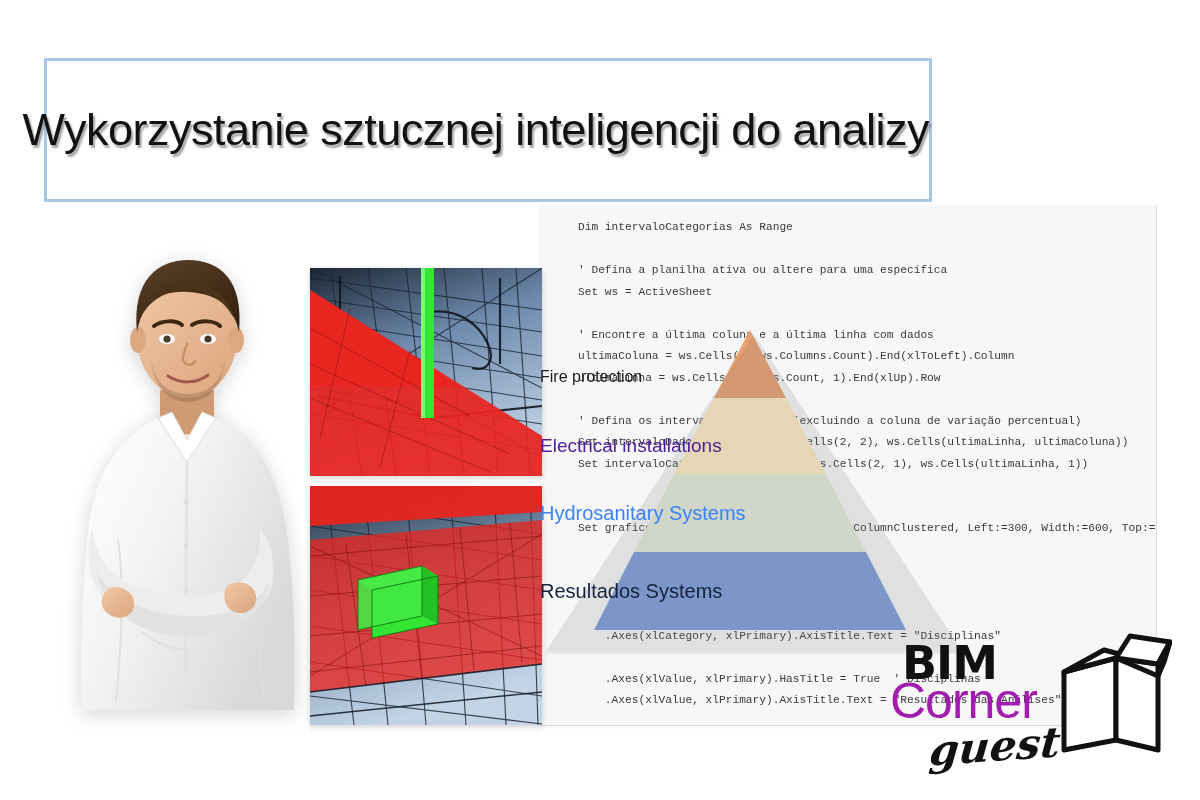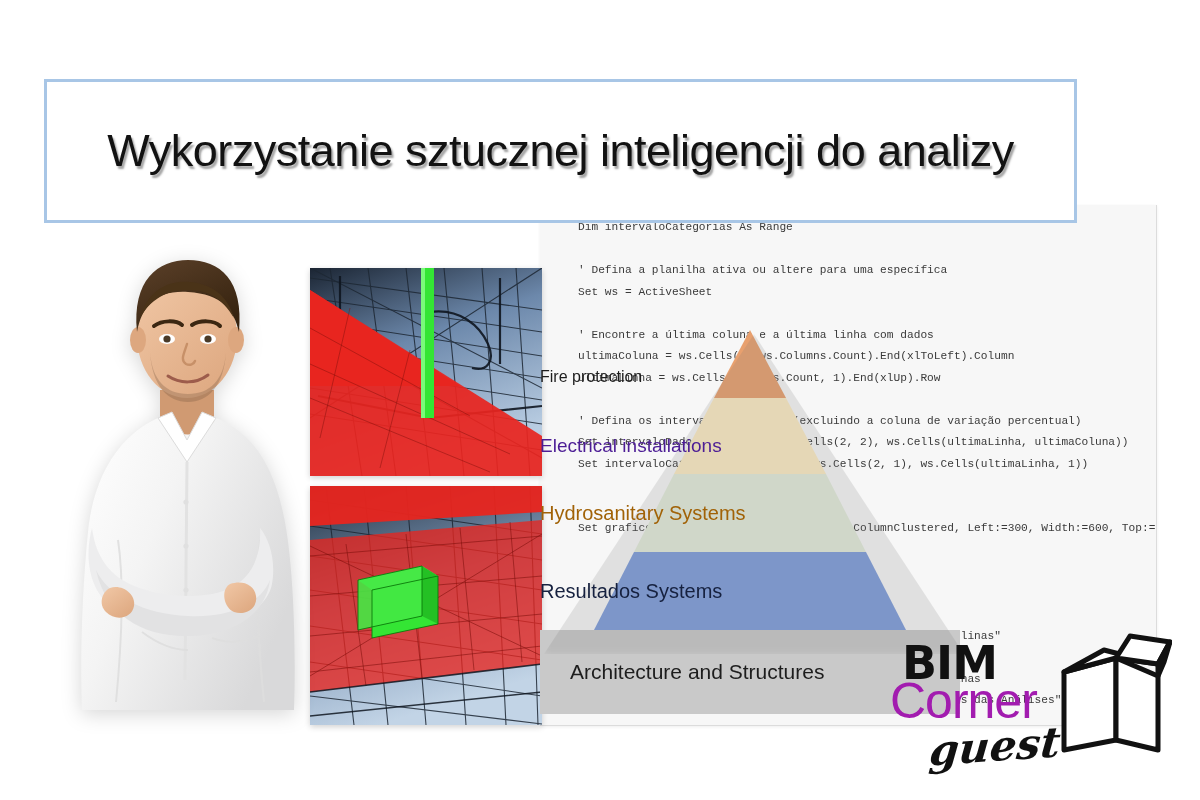--- a/index.html
+++ b/index.html
@@ -5,25 +5,24 @@
   html,body{margin:0;padding:0;}
   body{
     width:1200px;height:800px;background:#ffffff;
     font-family:"Liberation Sans", sans-serif;
     overflow:hidden;position:relative;
   }
   .stage{position:absolute;inset:0;width:1200px;height:800px;background:#fff;overflow:hidden;}
 
   
   .title-box{
-    position:absolute;left:44px;top:58px;width:1033px;height:144px;
+    position:absolute;left:44px;top:58px;width:888px;height:144px;
     background:#ffffff;border:3px solid #a8c6e6;box-sizing:border-box;
-    display:flex;flex-direction:column;align-items:center;justify-content:center;
+    display:flex;flex-direction:column;align-items:flex-end;justify-content:center;
     z-index:40;
-    margin-top:21px;
   }
   .title-line{
     font-family:"Liberation Sans", sans-serif;
     font-size:45px;font-weight:400;color:#121212;
     letter-spacing:-0.5px;line-height:1.16;white-space:nowrap;
     text-shadow:2px 3px 2px rgba(90,90,90,0.55);
   }
 
   
   .code-panel{
@@ -113,36 +112,30 @@
       <svg class="tri" viewBox="0 0 420 76" preserveAspectRatio="none">
         <polygon id="shape-1" points="246,0 174,0 134,76 286,76" fill="#fdecc4"></polygon>
       </svg>
       <span class="pyr-label" style="font-size: 19px; margin-top: 20px; color: #4c1d95;">Electrical installations</span>
     </div>
 
     <div class="pyr-row" style="height:78px;">
       <svg class="tri" viewBox="0 0 420 78" preserveAspectRatio="none">
         <polygon id="shape-2" points="286,0 134,0 94,78 326,78" fill="#e3ecdb"></polygon>
       </svg>
-      <span class="pyr-label" style="font-size: 20px; color: #a16207;">Hydrosanitary Systems</span>
+      <span class="pyr-label" style="font-size: 20px; color: #3b82f6;">Hydrosanitary Systems</span>
     </div>
 
     <div class="pyr-row" style="height:78px;">
       <svg class="tri" viewBox="0 0 420 78" preserveAspectRatio="none">
         <polygon id="shape-3" points="326,0 94,0 54,78 366,78" fill="#7e9ddb"></polygon>
       </svg>
       <span class="pyr-label" style="font-size: 20px; color: rgb(22, 33, 63);">Resultados Systems</span>
     </div>
 
-    <div class="pyr-row" style="height:84px;justify-content:flex-start;">
-      <svg class="tri" viewBox="0 0 420 84" preserveAspectRatio="none">
-        <polygon id="shape-4" points="0,0 420,0 420,84 0,84" fill="#c9c9c9"></polygon>
-      </svg>
-      <span class="pyr-label" style="font-size: 21px; margin-left: 30px; color: rgb(29, 29, 29);">Architecture and Structures</span>
-    </div>
   </div>
 
   <div class="bim bim1">
     <svg width="232" height="208" viewBox="0 0 232 208">
       <defs>
         <linearGradient id="sky1" x1="0" y1="0" x2="0.4" y2="1">
           <stop offset="0%" stop-color="#1b2533"></stop>
           <stop offset="45%" stop-color="#6c88ab"></stop>
           <stop offset="100%" stop-color="#b9cde2"></stop>
         </linearGradient>

